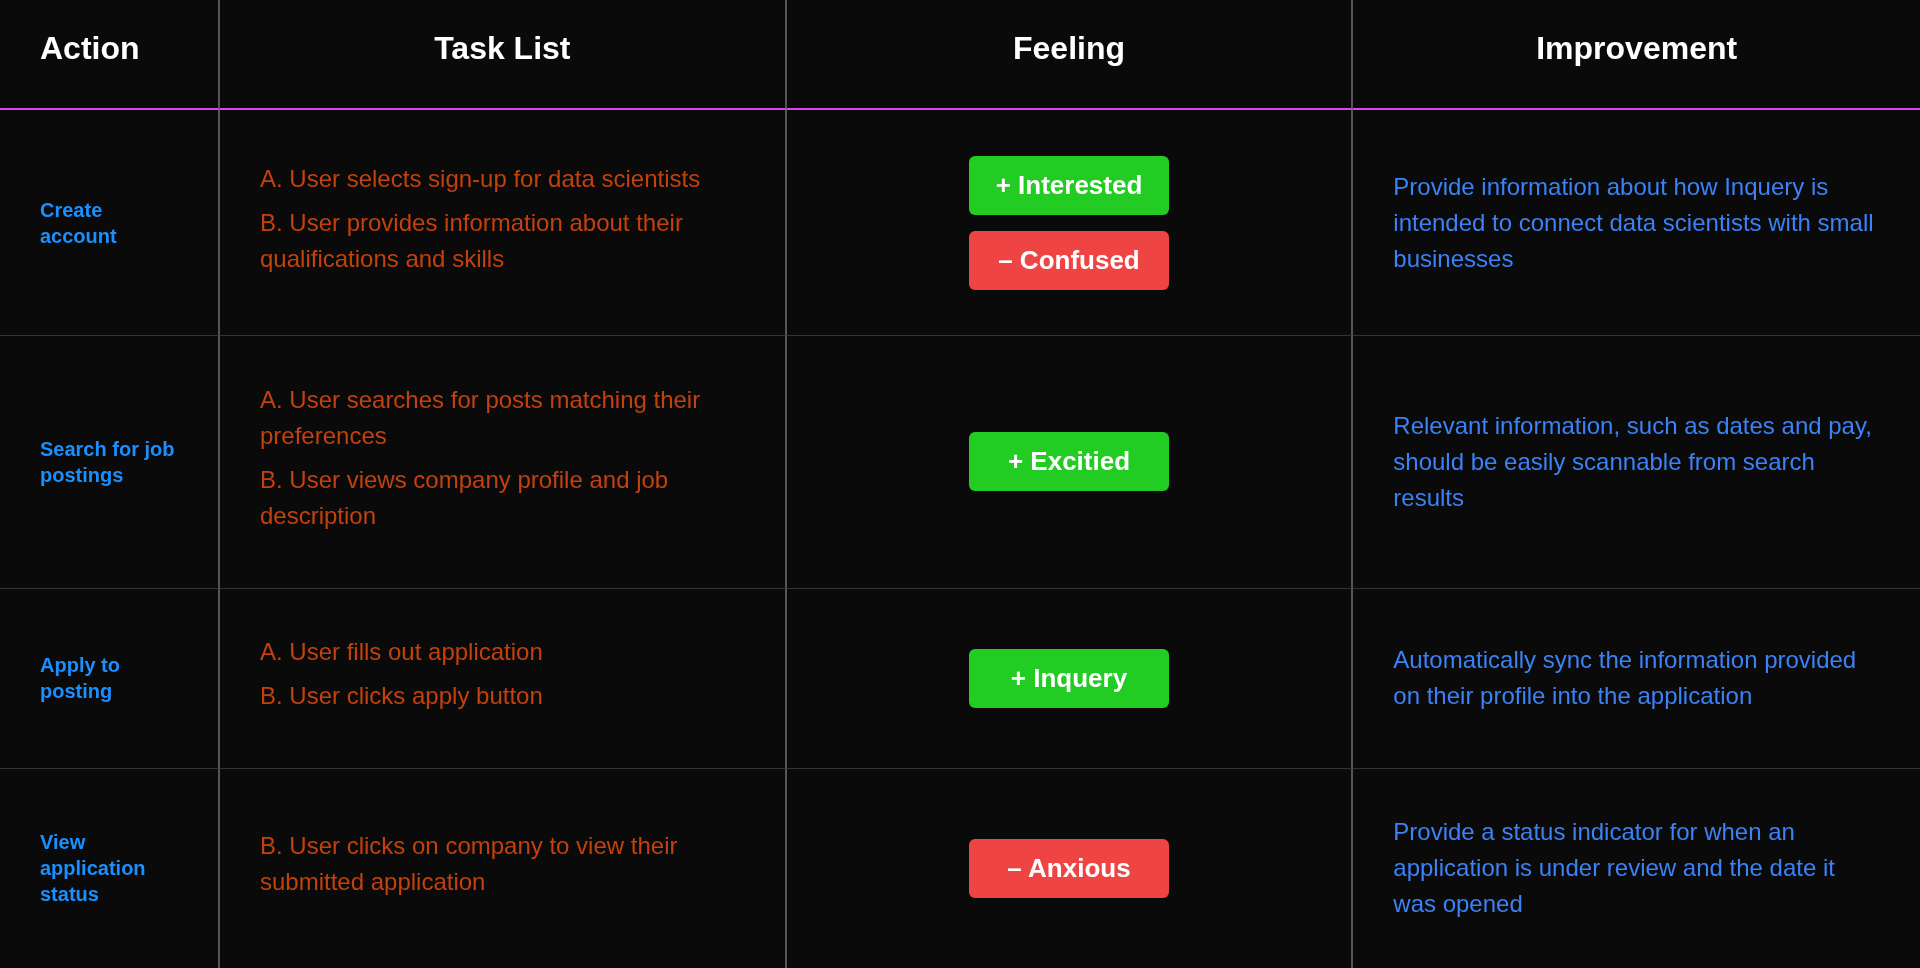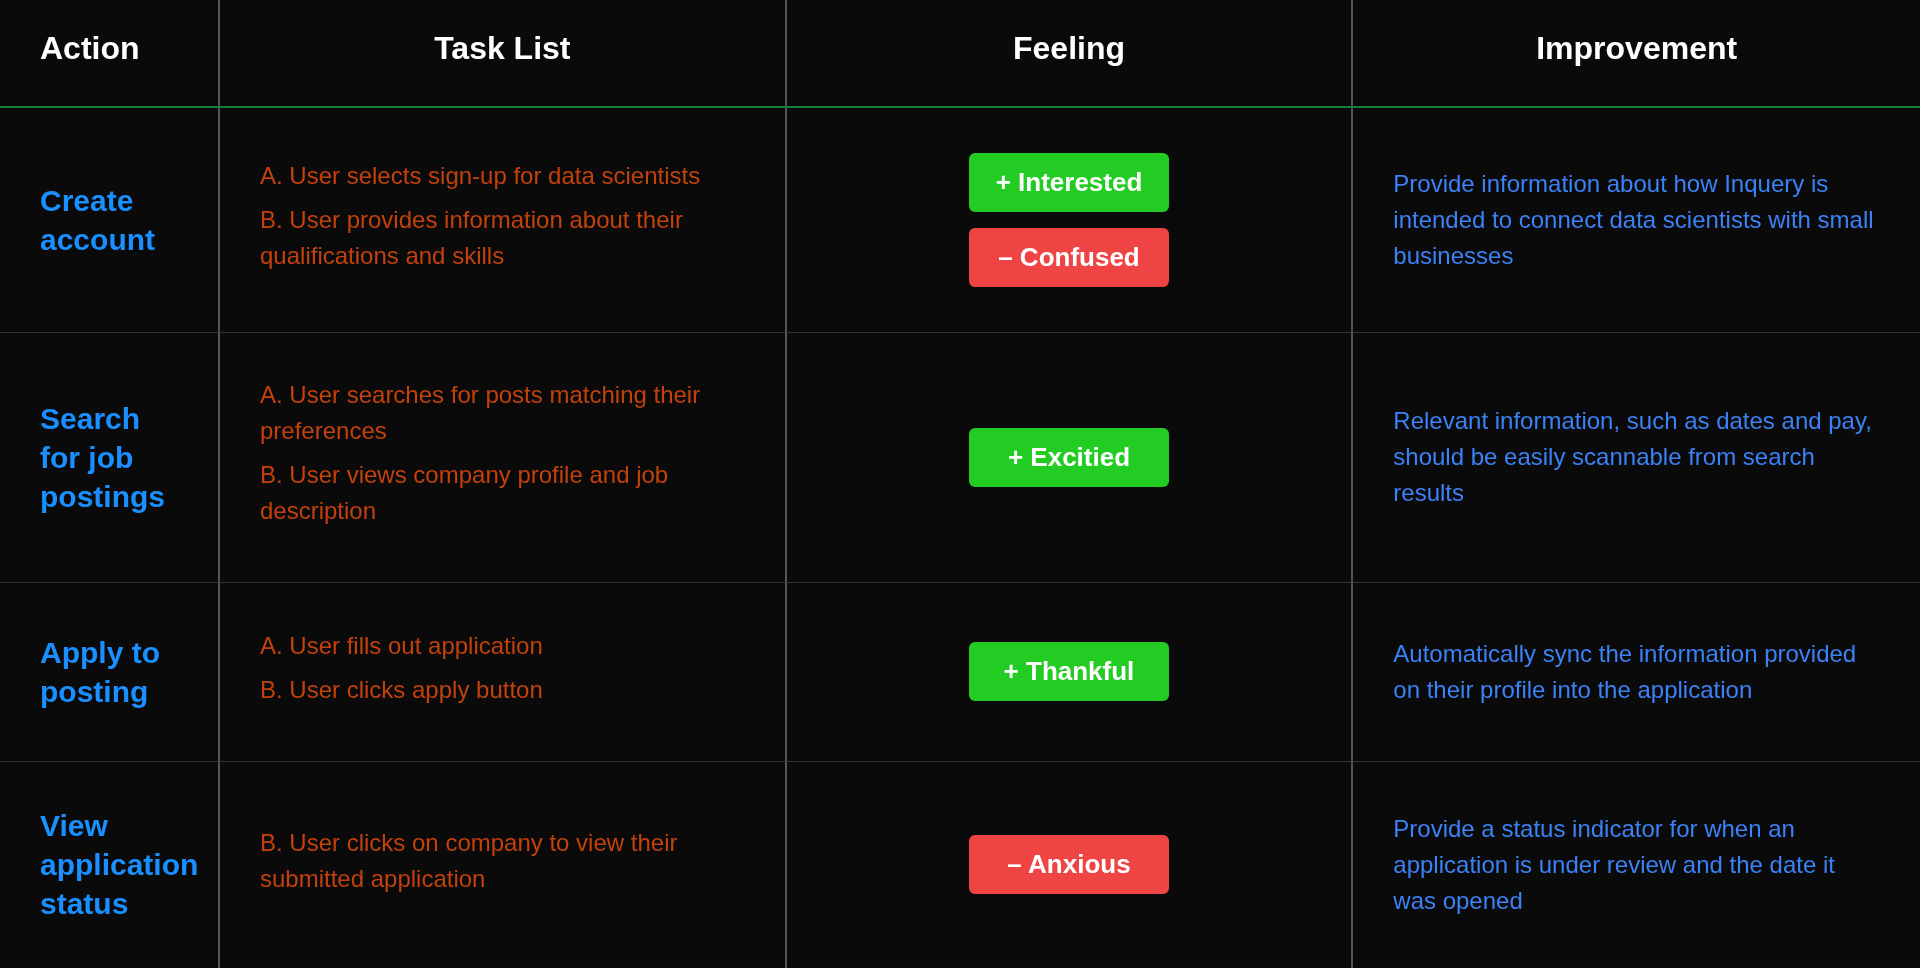--- a/index.html
+++ b/index.html
@@ -23,21 +23,21 @@
       grid-template-columns: 220px 1fr 1fr 1fr;
     }
 
     
     .header-cell {
       padding: 30px 40px;
       font-size: 32px;
       font-weight: bold;
       color: #ffffff;
       text-align: center;
-      border-bottom: 2px solid #15803d;
+      border-bottom: 2px solid #d946ef;
     }
 
     .header-action {
       text-align: left;
     }
 
     
     .col-action { border-right: 2px solid #555; }
     .col-tasklist { border-right: 2px solid #555; }
     .col-feeling { border-right: 2px solid #555; }
@@ -61,21 +61,21 @@
 
     .cell-feeling {
       border-right: 2px solid #555;
       align-items: center;
       gap: 16px;
     }
 
     .cell-improvement {}
 
     .action-label {
-      font-size: 30px;
+      font-size: 20px;
       font-weight: bold;
       color: #1a8fff;
       line-height: 1.3;
     }
 
     .task-text {
       font-size: 24px;
       color: #c2410c;
       line-height: 1.5;
       margin-bottom: 8px;
@@ -144,21 +144,21 @@
       <p class="improvement-text">Relevant information, such as dates and pay, should be easily scannable from search results</p>
     </div>
     <div class="cell cell-action col-action">
       <span class="action-label">Apply to posting</span>
     </div>
     <div class="cell cell-tasklist col-tasklist">
       <p class="task-text">A. User fills out application</p>
       <p class="task-text">B. User clicks apply button</p>
     </div>
     <div class="cell cell-feeling col-feeling">
-      <span class="feeling-badge feeling-positive">+ Thankful</span>
+      <span class="feeling-badge feeling-positive">+ Inquery</span>
     </div>
     <div class="cell cell-improvement col-improvement">
       <p class="improvement-text">Automatically sync the information provided on their profile into the application</p>
     </div>
     <div class="cell cell-action col-action last-cell" style="border-bottom: none;">
       <span class="action-label">View application status</span>
     </div>
     <div class="cell cell-tasklist col-tasklist" style="border-bottom: none;">
       <p class="task-text">B. User clicks on company to view their submitted application</p>
     </div>

